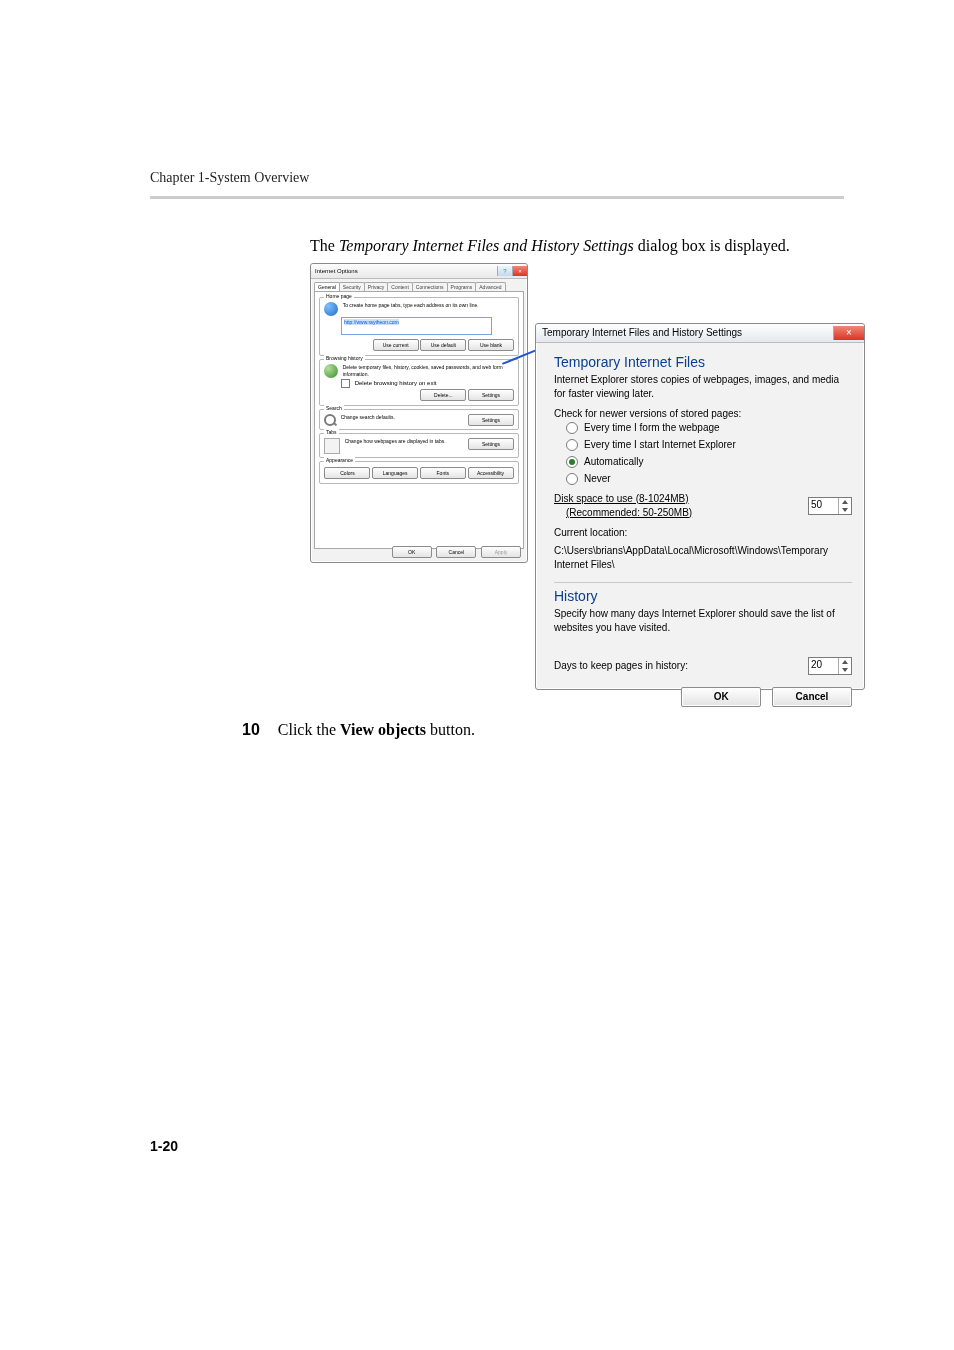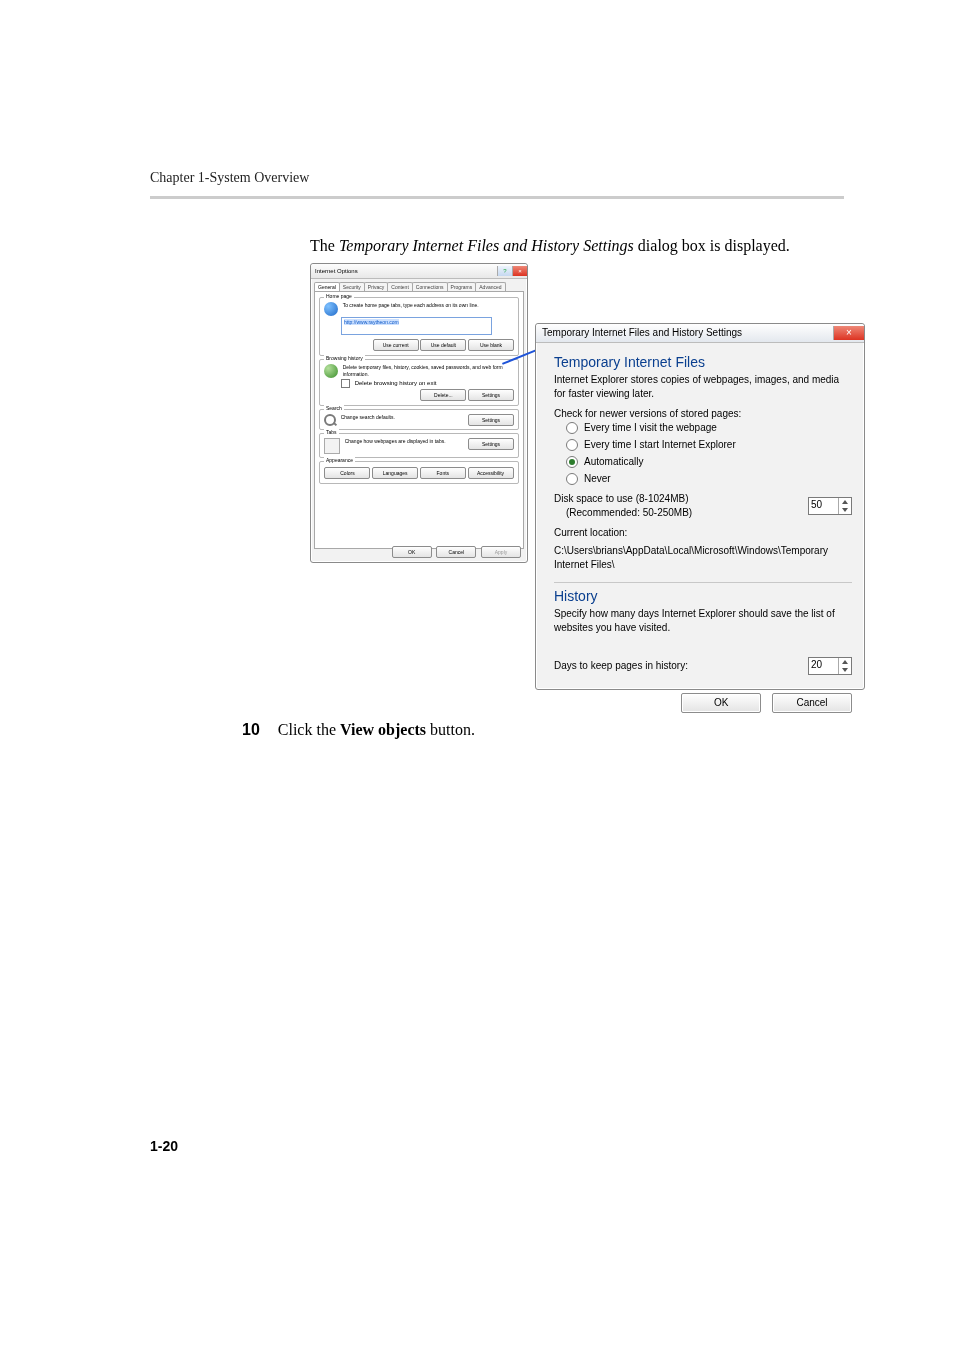--- a/index.html
+++ b/index.html
@@ -110,21 +110,21 @@
   .spin { display:inline-block; border:1px solid #7a7a7a; height:16px; width:42px; background:#fff; position:relative; vertical-align:middle;}
   .spin input { width:28px; border:0; font-size:10px; height:14px; padding:0 2px;}
   .spin .arrows{ position:absolute; right:0; top:0; width:12px; height:100%; border-left:1px solid #aaa;}
   .spin .arrows::before, .spin .arrows::after{ content:""; position:absolute; left:3px; border-left:3px solid transparent; border-right:3px solid transparent;}
   .spin .arrows::before{ top:2px; border-bottom:4px solid #555;}
   .spin .arrows::after { bottom:2px; border-top:4px solid #555;}
   .tif-body .fileloc { margin: 4px 0 10px 0; font-size:10px;}
   .tif-body .btnrow { margin: 6px 0 10px 0;}
   .tif-body .btnrow .mbtn { display:inline-block; border:1px solid #8c8c8c; background:linear-gradient(#fefefe,#e3e3e3); padding:2px 10px; font-size:10px; border-radius:2px; margin-right:10px; min-width:72px; text-align:center; box-shadow:0 0 0 1px #fff inset;}
   .hr2 { border:0; border-top:1px solid #c8c8c8; margin:8px 0 6px 0;}
-  .tif-bottom { text-align:right; margin-top:18px;}
+  .tif-bottom { text-align:right; margin-top:12px;font-weight:bold;}
   .tif-bottom .mbtn { display:inline-block; border:1px solid #8c8c8c; background:linear-gradient(#fefefe,#e3e3e3); padding:2px 14px; font-size:10px; border-radius:2px; margin-left:8px; min-width:50px; text-align:center; box-shadow:0 0 0 1px #fff inset;}
 
   .callout {
     position:absolute; top:100px; left:196px; width:50px; height:20px;
   }
   .callout::before{
     content:""; position:absolute; left:-4px; top:0; width:36px; height:0;
     border-top: 2px solid #1f54d8; transform: rotate(-22deg); transform-origin:left top;
   }
   .callout::after{
@@ -237,26 +237,26 @@
       <div class="dlg-title">
         <span>Temporary Internet Files and History Settings</span>
         <span class="btns">
             <span class="tbtn red">×</span>
           </span>
       </div>
       <div class="tif-body">
         <div class="sect-title">Temporary Internet Files</div>
         <div>Internet Explorer stores copies of webpages, images, and media for faster viewing later.</div>
         <div style="margin-top:6px;">Check for newer versions of stored pages:</div>
-        <div class="opt"><span class="radio"></span><span>Every time I visit the webpage</span></div>
+        <div class="opt"><span class="radio"></span><span>Every time I form the webpage</span></div>
         <div class="opt"><span class="radio"></span><span>Every time I start Internet Explorer</span></div>
         <div class="opt"><span class="radio sel"></span><span>Automatically</span></div>
         <div class="opt"><span class="radio"></span><span>Never</span></div>
 
-        <div style="display:flex;align-items:center;margin-top:6px;">
+        <div style="display:flex;align-items:center;margin-top:6px;text-decoration:underline;">
           <div style="flex:1;">
             <div>Disk space to use (8-1024MB)</div>
             <div style="margin-left:12px;">(Recommended: 50-250MB)</div>
           </div>
           <span class="spin">
             <input readonly="" value="50" style="">
             <span class="arrows"></span>
           </span>
         </div>
 

